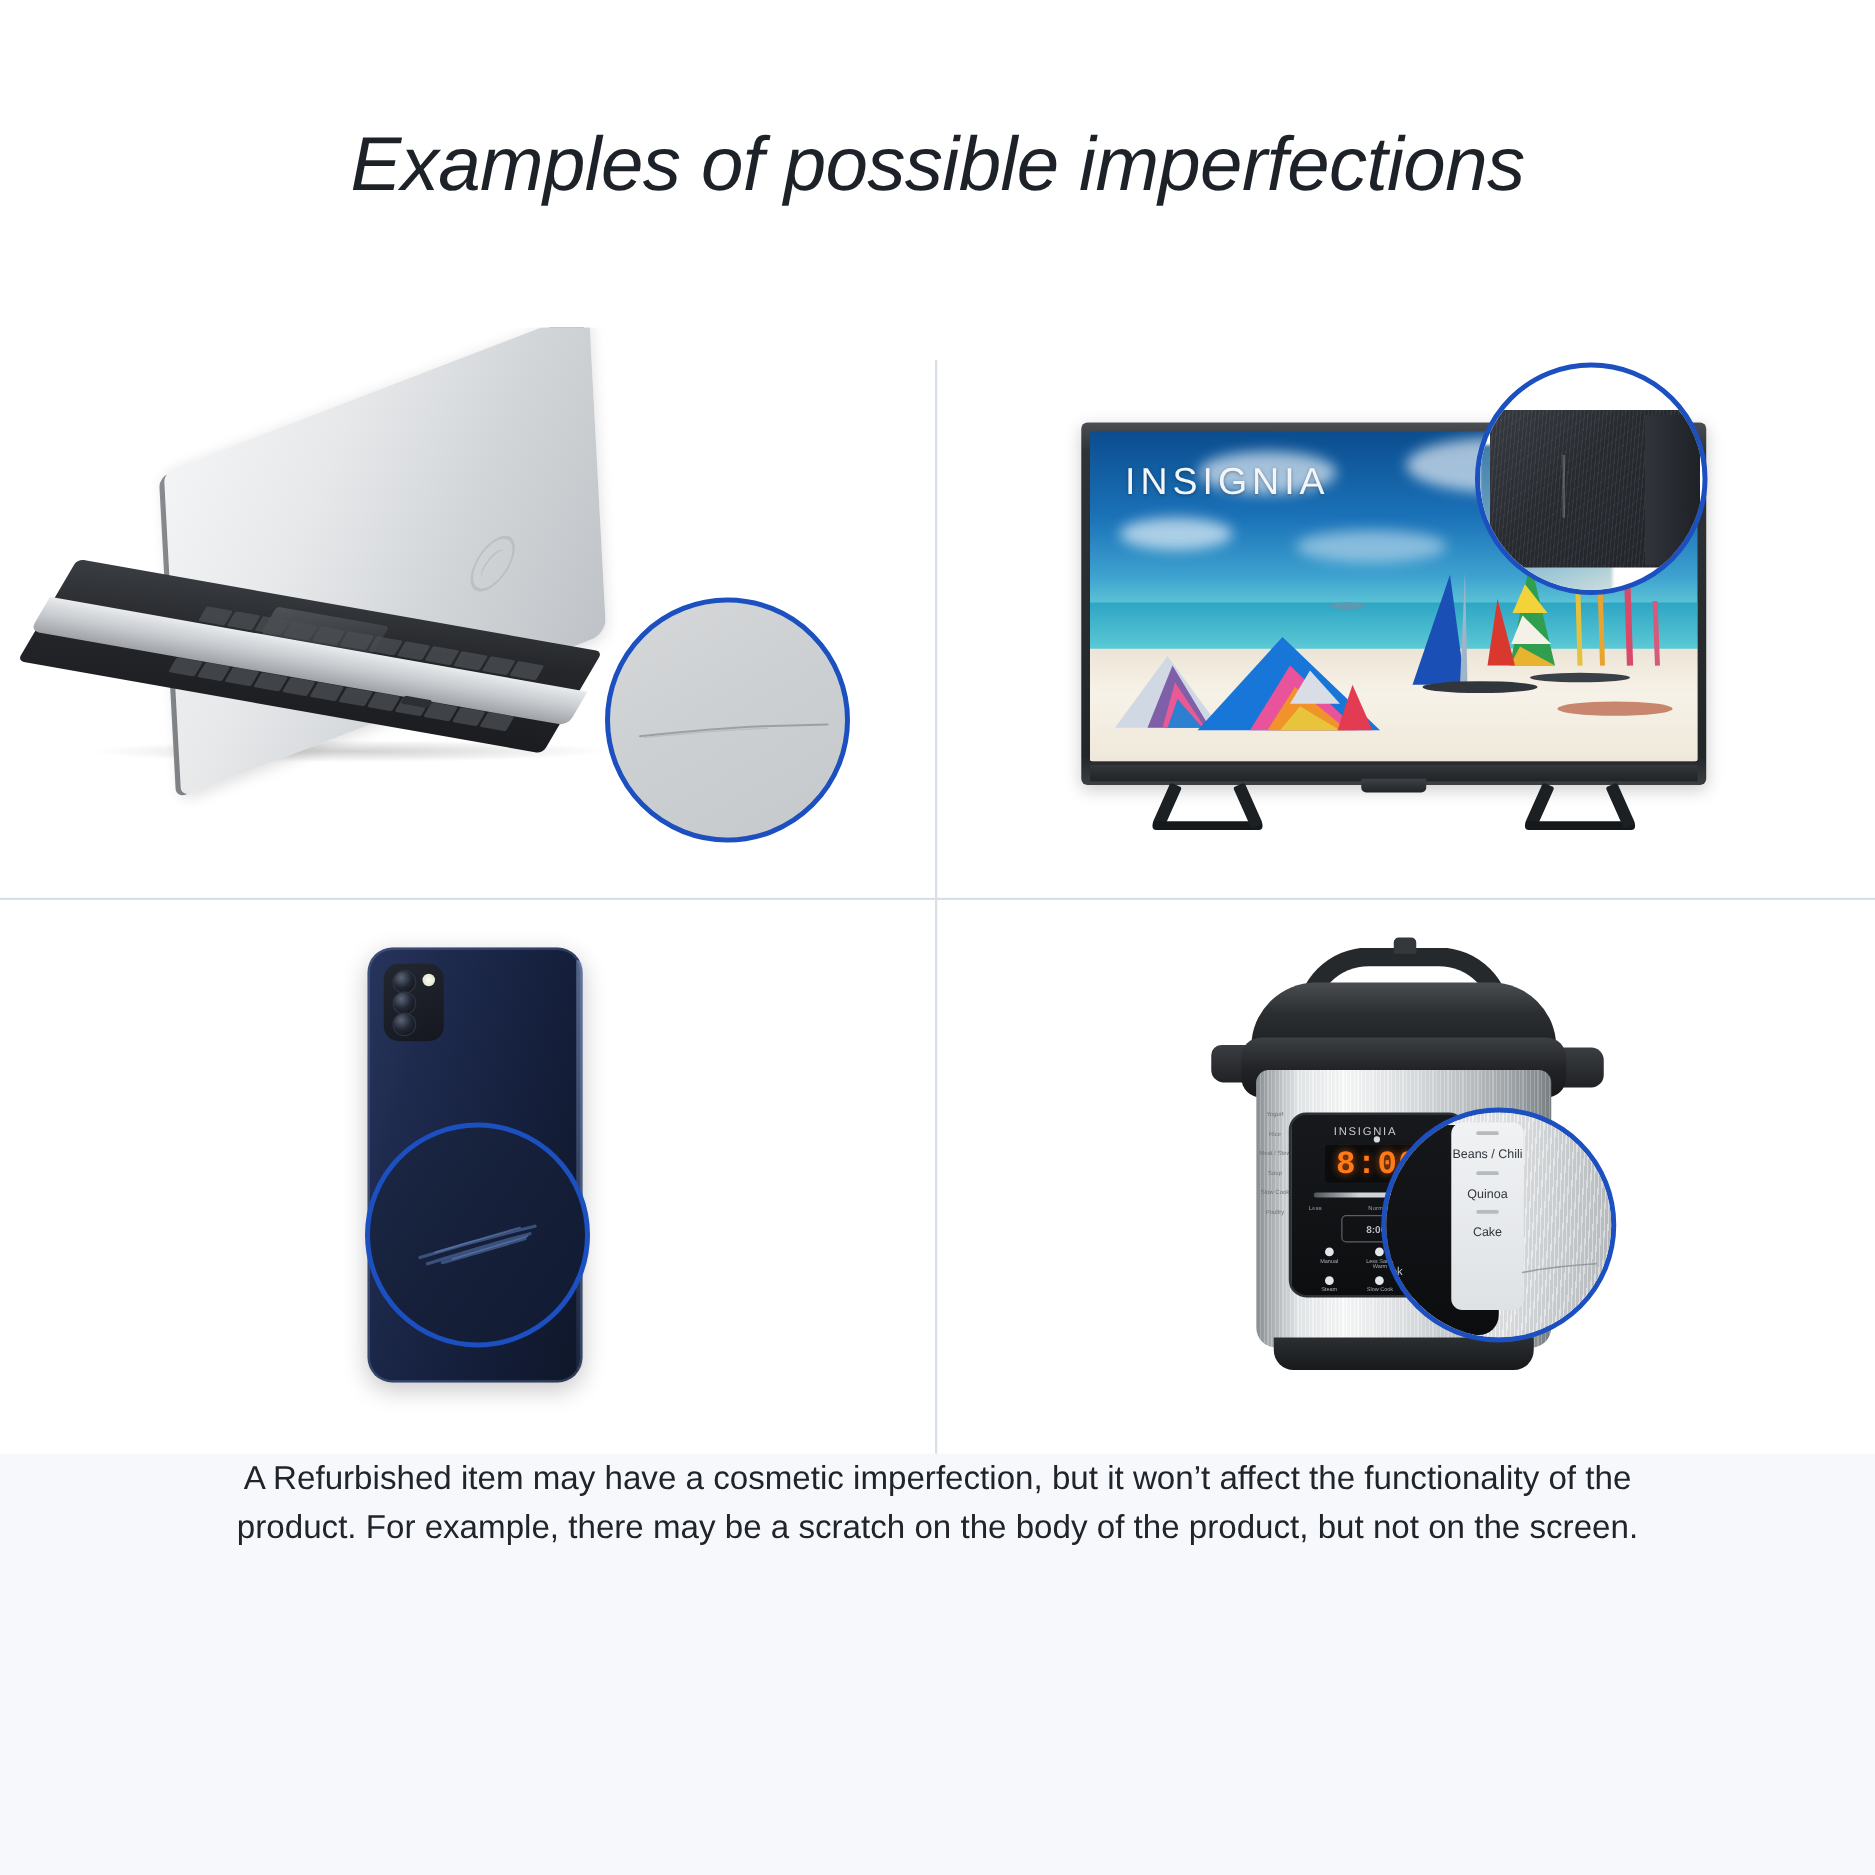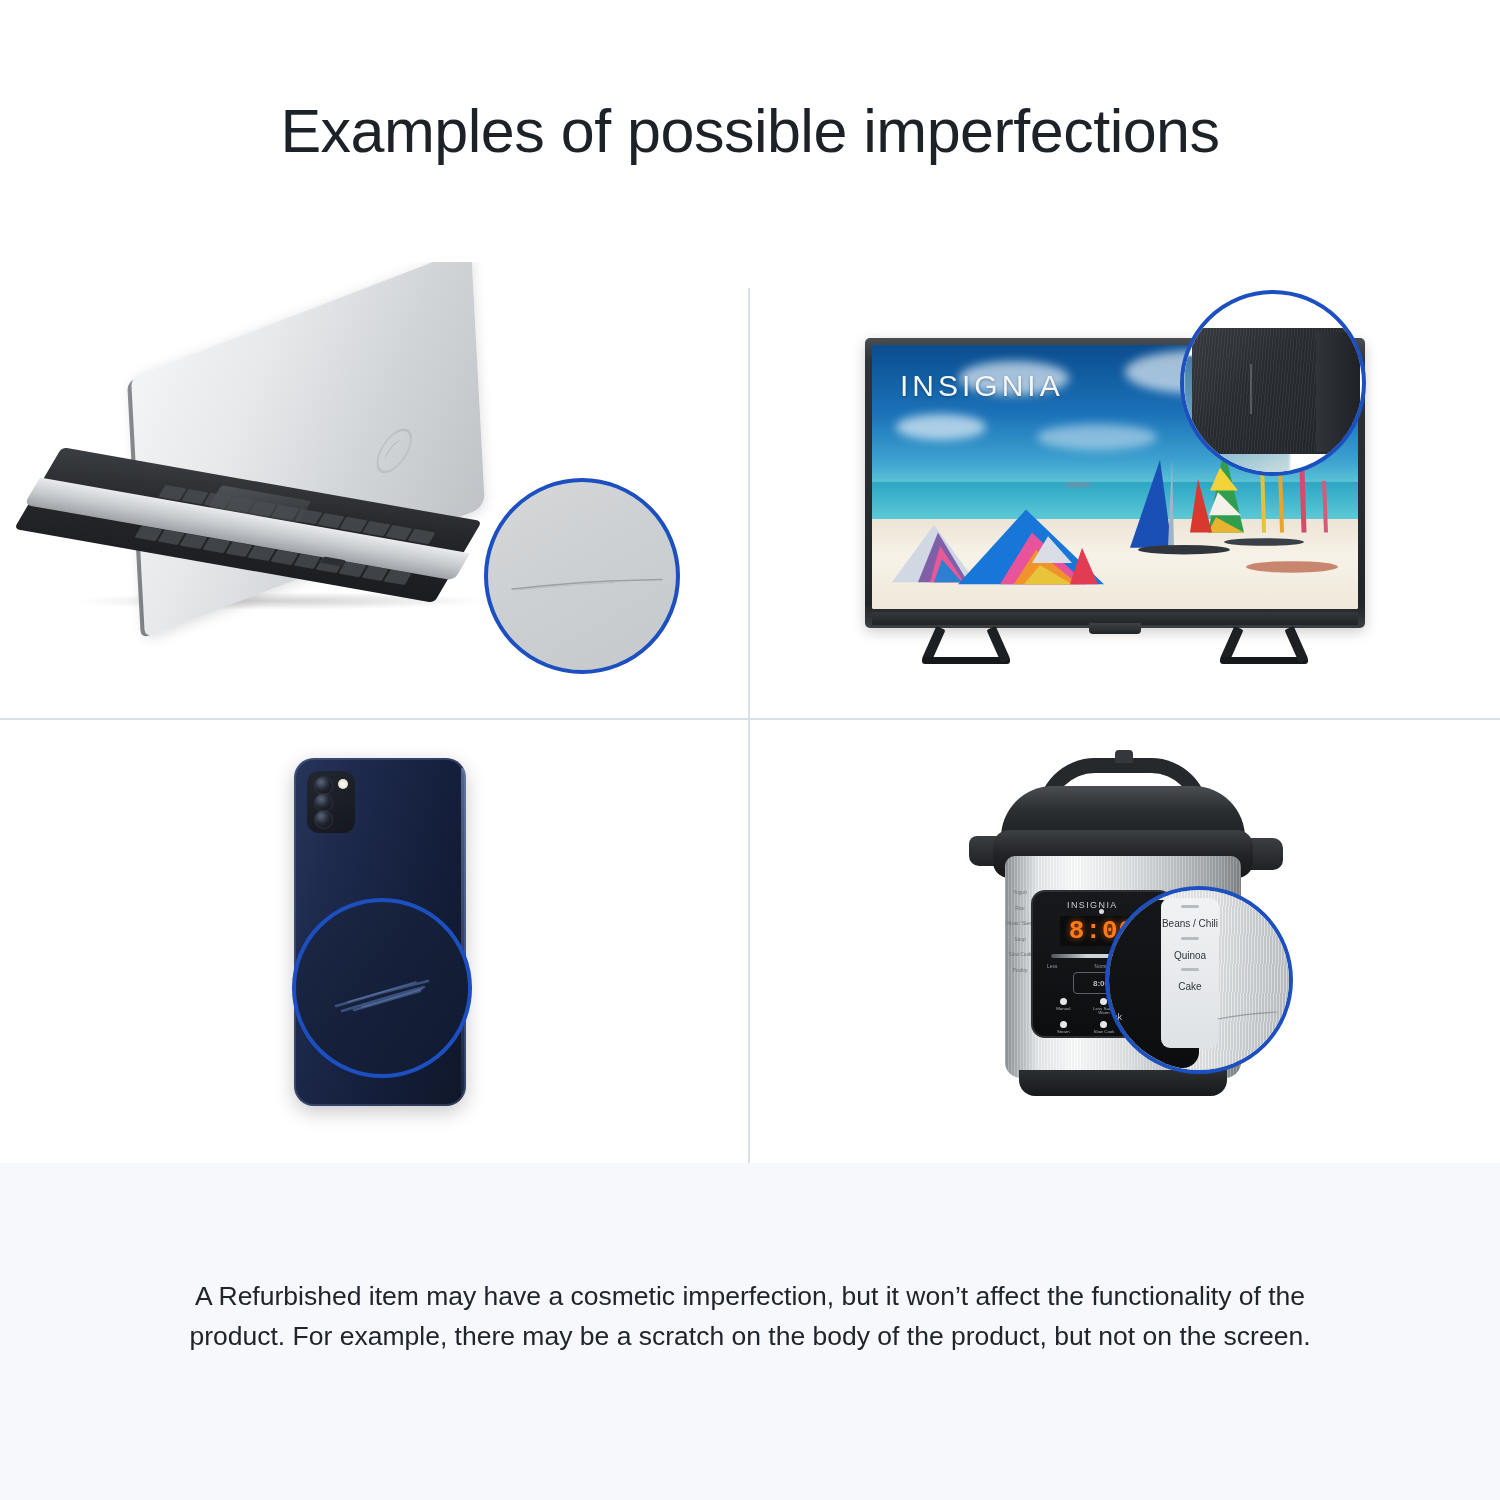--- a/index.html
+++ b/index.html
@@ -9,20 +9,21 @@
     font-family: "Liberation Sans", sans-serif;
     overflow: hidden;
   }
   .page { position: relative; width: 1500px; height: 1500px; background: #fff; }
 
   
   .header {
     position: absolute; top: 0; left: 0; width: 1500px; height: 262px;
     display: flex; flex-direction: column; align-items: center; justify-content: center;
     background: #fff;
+    font-style: italic;
   }
   .header h1 {
     font-size: 61px; font-weight: 400; color: #1d2128;
     letter-spacing: -0.5px; line-height: 1.32; text-align: center;
   }
   .header h2 {
     font-size: 61px; font-weight: 400; color: #1d2128;
     letter-spacing: -0.5px; line-height: 1.32; text-align: center;
   }
 
@@ -379,21 +380,21 @@
     position: absolute; left: 0px; top: 112px; color: #c6cbd0; font-size: 9px;
   }
   .mag-ck-scratch {
     position: absolute; left: 108px; top: 118px; width: 62px; height: 12px;
   }
 
   
   .footer {
     position: absolute; top: 1163px; left: 0; width: 1500px; height: 337px;
     background: #f6f8fb;
-    display: flex; flex-direction: column; align-items: center; justify-content: center;
+    display: flex; flex-direction: column; align-items: center; 
     padding: 0 74px;
   }
   .footer p {
     text-align: center; color: #20242b; font-size: 26.5px; line-height: 1.48;
     max-width: 1140px;
   }
   .footer p.en { margin-bottom: 30px; }
 </style>
 </head>
 <body>

